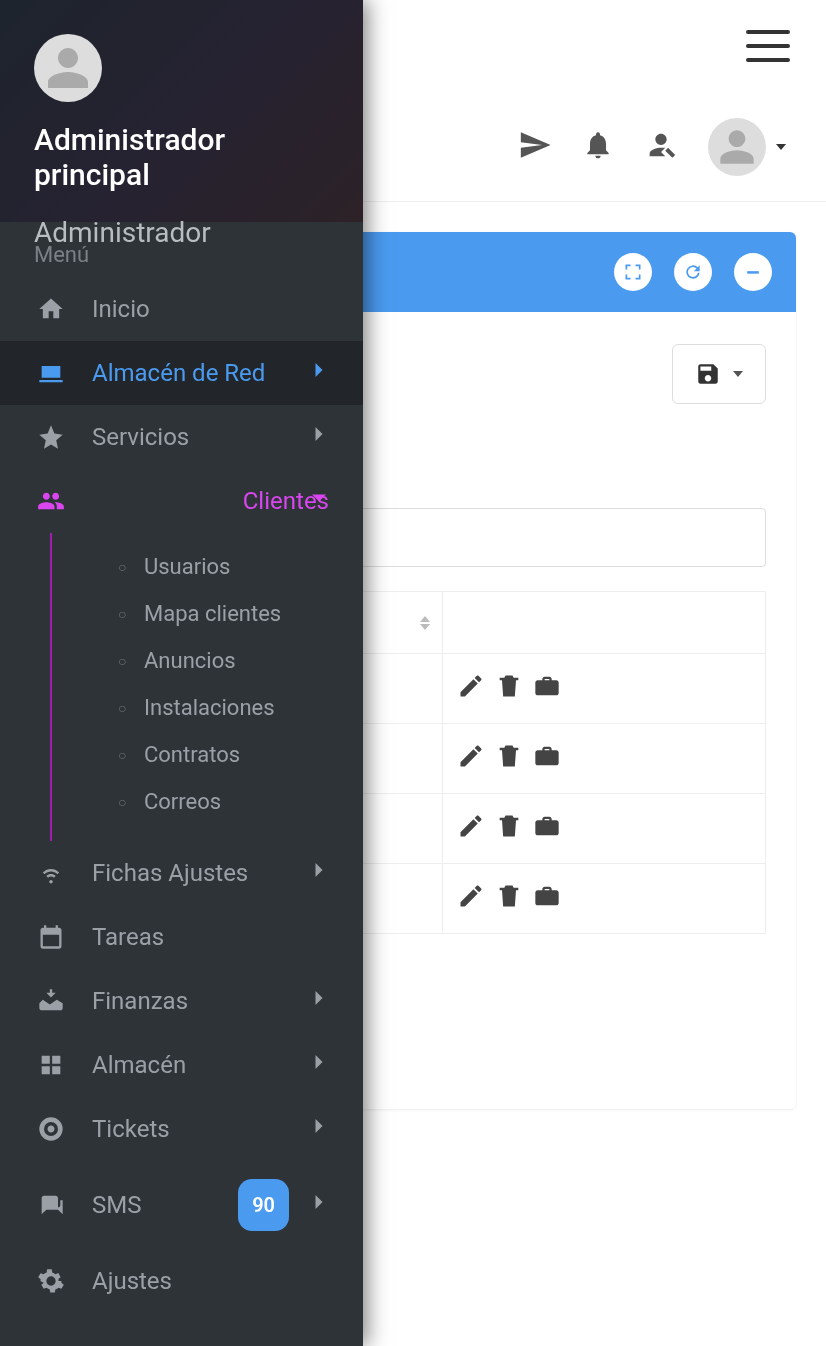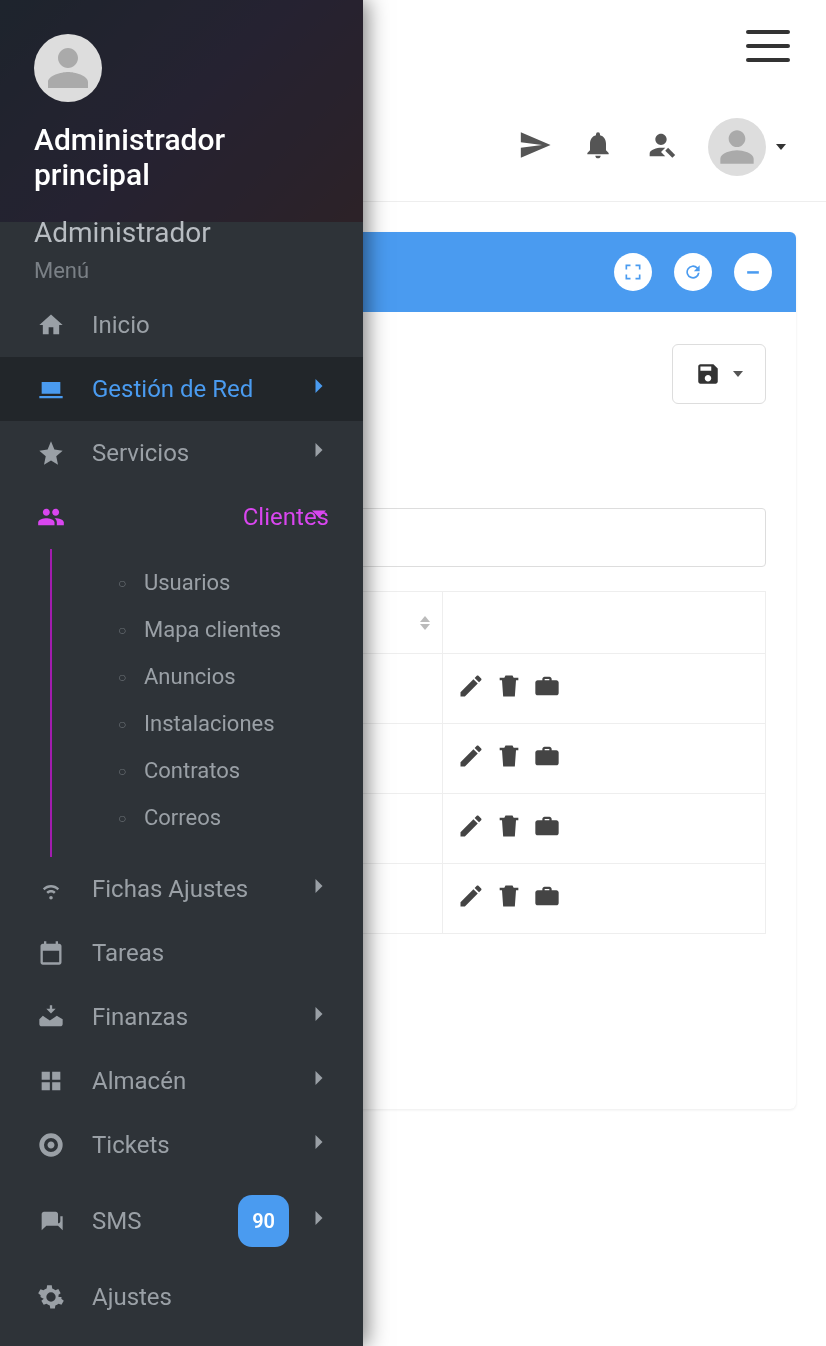--- a/index.html
+++ b/index.html
@@ -54,21 +54,21 @@
 
 .sidebar { position: absolute; left: 0; top: 0; width: 363px; height: 1346px; background: #2e3338; z-index: 100; box-shadow: 4px 0 20px rgba(0,0,0,0.5); }
 .sidebar-header { height: 222px; background: linear-gradient(135deg, #2a3140 0%, #3b2e4a 50%, #4a2e35 100%); padding: 34px 34px 24px; position: relative; }
 .sidebar-header::before { content: ""; position: absolute; inset: 0; background: rgba(20,25,30,0.55); }
 .sidebar-header > * { position: relative; z-index: 1; }
 .avatar-lg { width: 68px; height: 68px; border-radius: 50%; background: #ddd; display: flex; align-items: center; justify-content: center; }
 .avatar-lg svg { width: 48px; height: 48px; fill: #aaa; }
 .user-name { color: #fff; font-size: 30px; font-weight: 500; margin-top: 20px; }
 .user-role { color: #b8bdc2; font-size: 28px; margin-top: 24px; }
 
-.menu-label { color: #7a8086; font-size: 22px; padding: 20px 34px 10px; margin-top: 16px; }
+.menu-label { color: #7a8086; font-size: 22px; padding: 20px 34px 10px; }
 
 .nav { list-style: none; }
 .nav-item { display: flex; align-items: center; padding: 18px 34px; color: #9aa0a6; font-size: 24px; cursor: pointer; position: relative; gap: 24px; }
 .nav-item .icon { width: 34px; display: flex; justify-content: center; }
 .nav-item.active { background: #22262a; color: #4a9bf0; }
 .nav-item.expanded { color: #d946ef; justify-content: space-between; }
 .nav-item .chev { position: absolute; right: 30px; }
 .nav-item svg { width: 28px; height: 28px; fill: currentColor; }
 
 .badge { background: #4a9bf0; color: #fff; border-radius: 14px; padding: 14px 14px; font-size: 20px; font-weight: 600; margin-left: auto; margin-right: 40px; }
@@ -273,21 +273,21 @@
           </svg>
         </span>
       <span>Inicio</span>
     </li>
     <li class="nav-item active">
       <span class="icon">
           <svg viewBox="0 0 24 24">
             <path d="M4 6h16v10H4z M2 18h20v2H2z"></path>
           </svg>
         </span>
-      <span>Gestión de Red</span>
+      <span>Almacén de Red</span>
       <span class="chev"><svg width="18" height="18" viewBox="0 0 24 24">
             <path d="M9 6l6 6-6 6"></path>
           </svg></span>
     </li>
     <li class="nav-item">
       <span class="icon">
           <svg viewBox="0 0 24 24">
             <path d="M12 2l2.9 6.9L22 10l-5.5 4.8L18 22l-6-3.5L6 22l1.5-7.2L2 10l7.1-1.1z"></path>
           </svg>
         </span>

